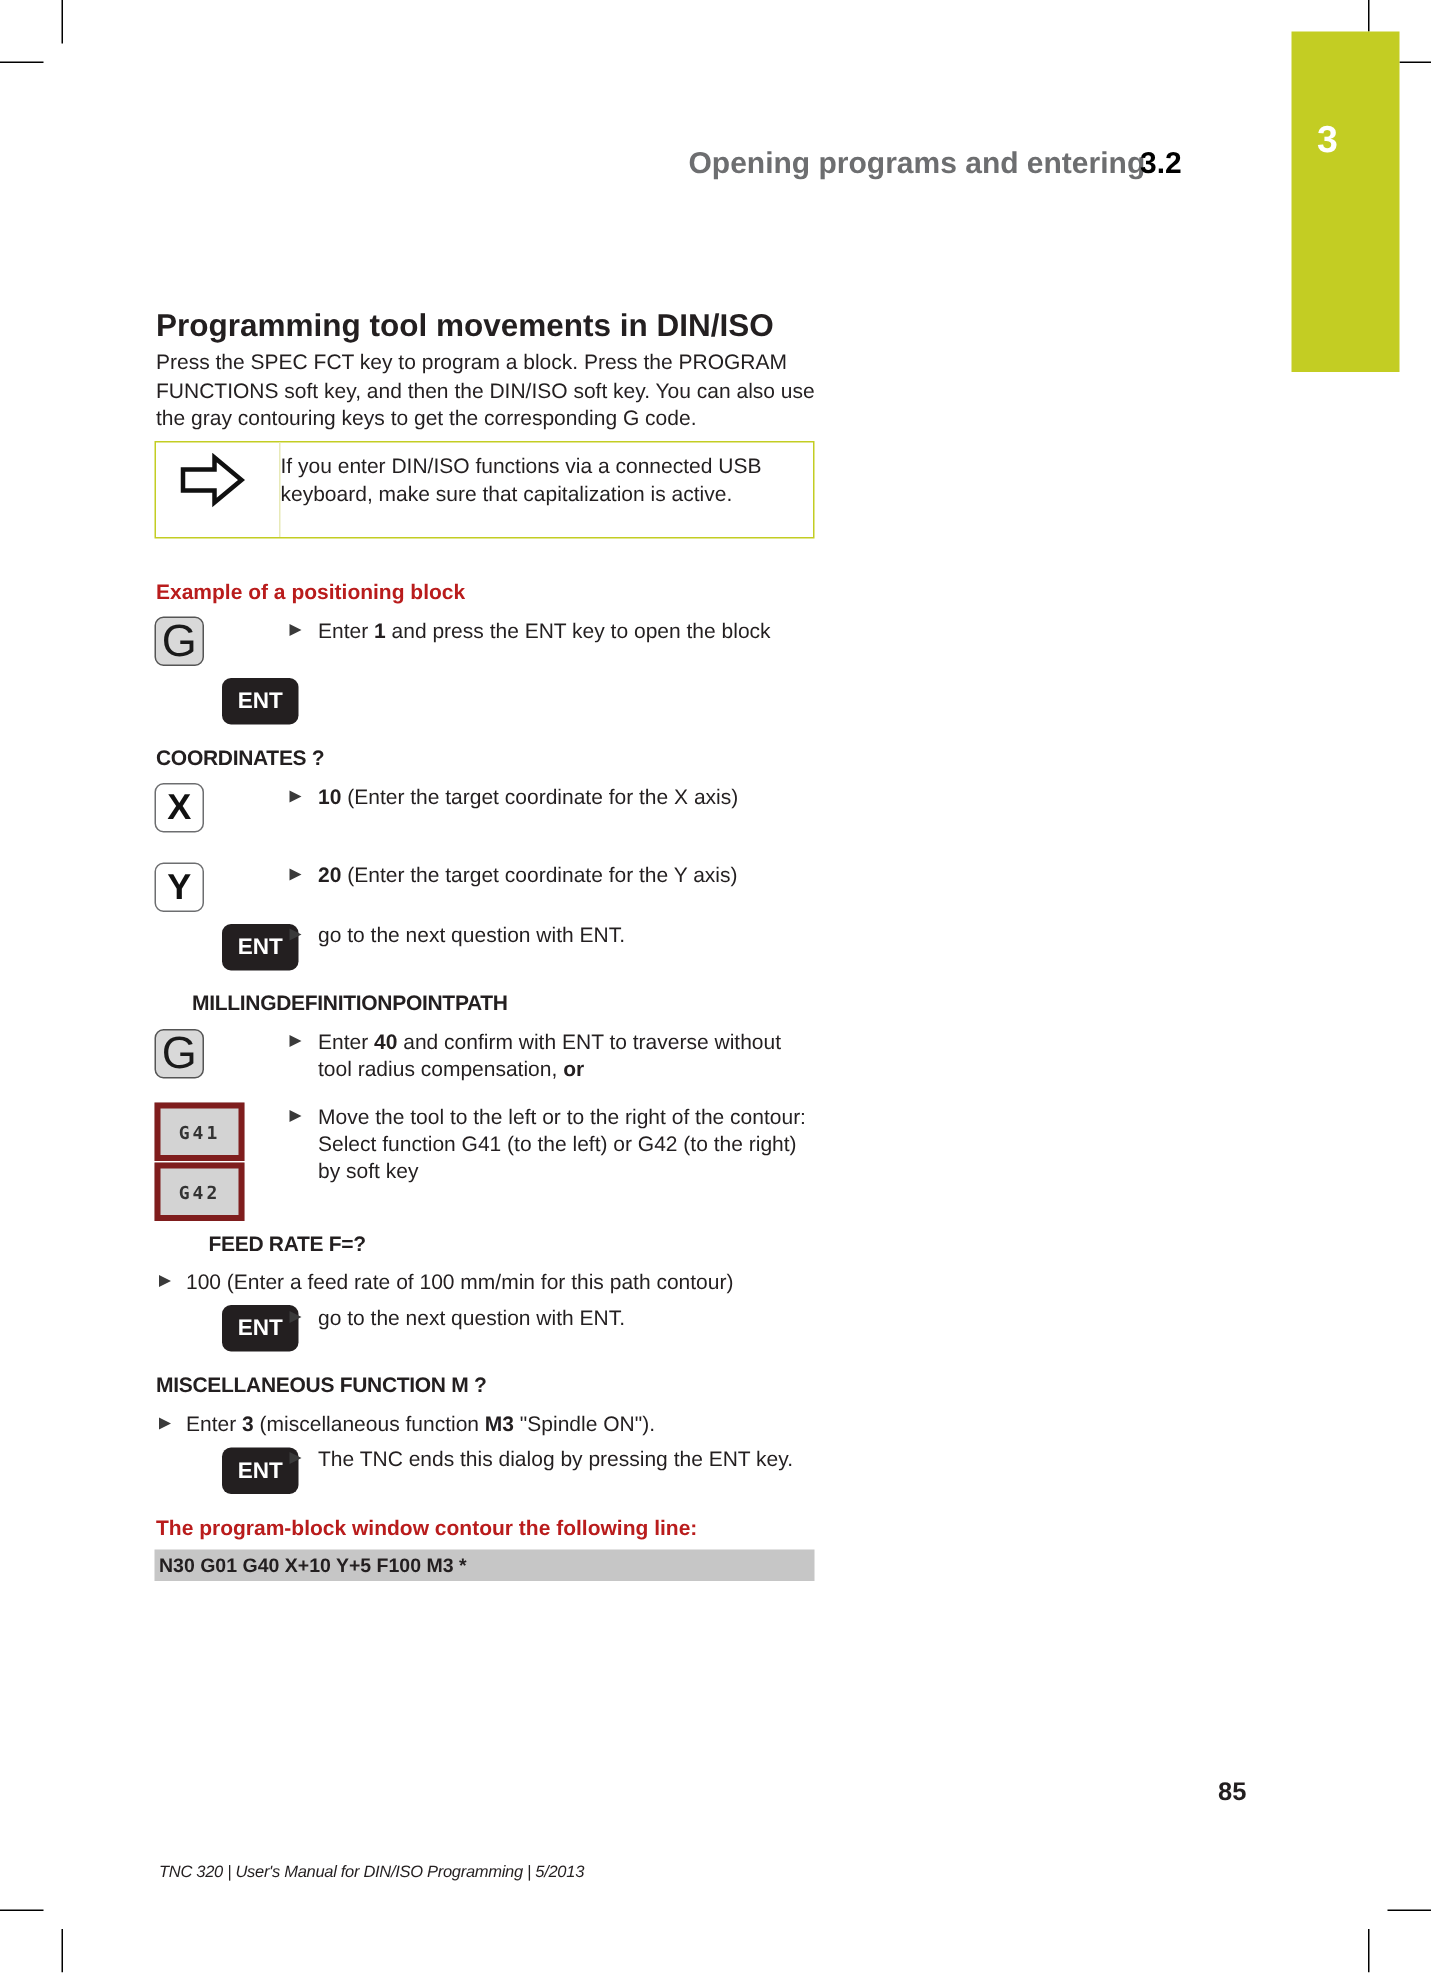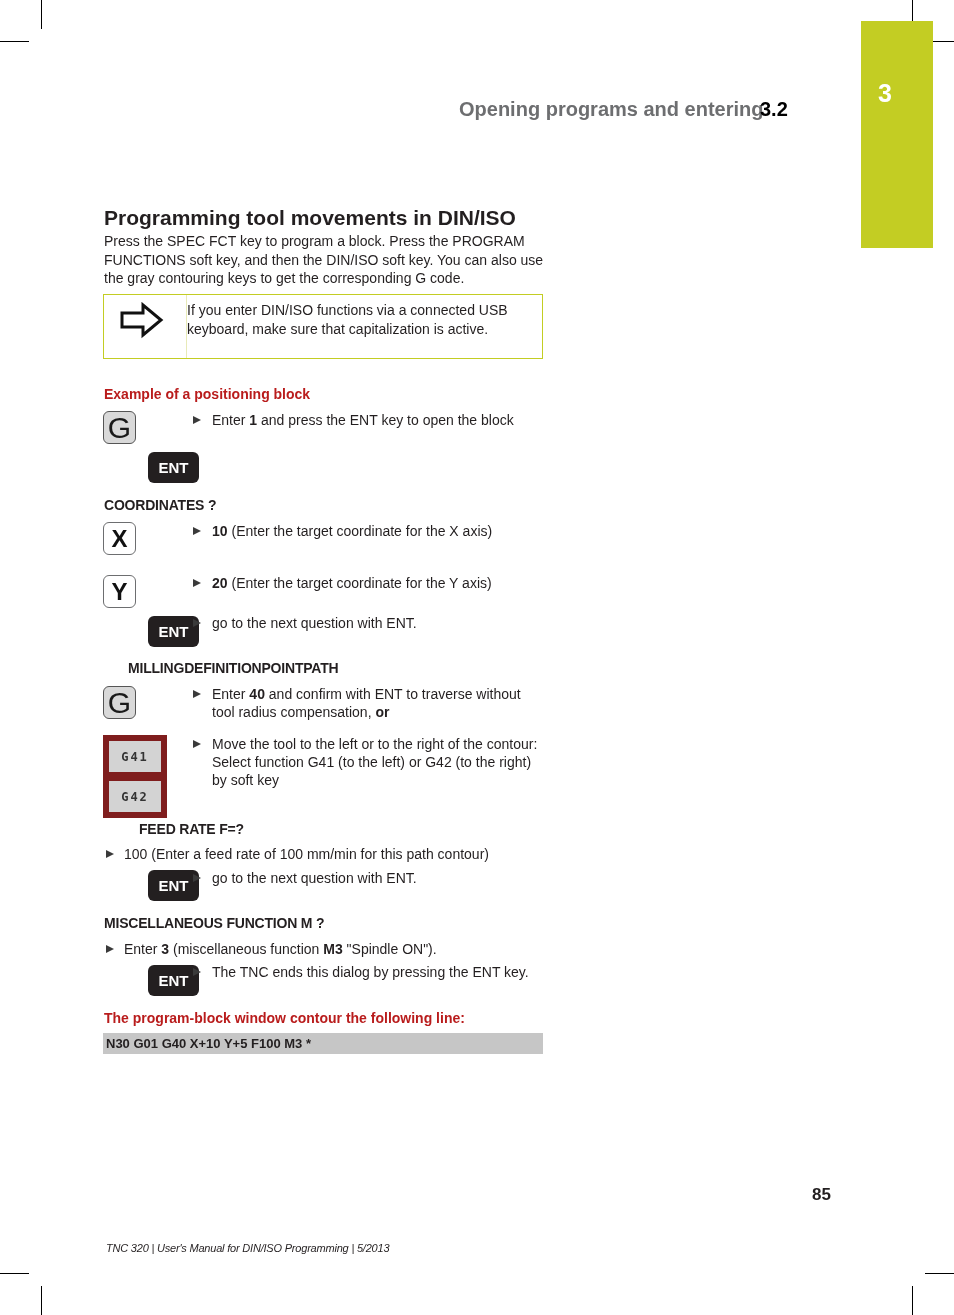--- a/index.html
+++ b/index.html
@@ -47,21 +47,21 @@
     font-size: 24px; font-weight: bold; color: #111;
   }
   .key-g {
     background: #d9d9d9; font-weight: normal; font-size: 30px; color: #1a1a1a; border-color: #555;
   }
   .key-ent {
     position: absolute; left: 104px; width: 51px; height: 31px; background: #231f20; border-radius: 6px;
     color: #fff; font-size: 15px; font-weight: bold; display: flex; align-items: center; justify-content: center; margin-left: 44px;
   }
   .softkey {
-    position: absolute; left: 103px; width: 52px; height: 31px; background: #d3d3d3; border: 6px solid #7f1d1d;
+    position: absolute; left: 103px; width: 52px; height: 31px; background: #d3d3d3; border: 4px solid #7f1d1d;
     font-family: "DejaVu Sans Mono", monospace; font-size: 12px; font-weight: bold; color: #333;
     display: flex; align-items: center; justify-content: center; letter-spacing: 2px;
   }
   .code-line {
     position: absolute; left: 103px; top: 1033px; width: 440px; height: 21px; background: #c6c6c6;
     font-size: 13px; font-weight: bold; line-height: 21px; padding-left: 3px; box-sizing: border-box; color: #231f20;
   }
   .footer-text { position: absolute; left: 106px; top: 1242px; font-size: 11px; color: #231f20; letter-spacing: -0.2px; font-style: italic; }
   .page-num { position: absolute; left: 812px; top: 1185px; font-size: 17px; font-weight: bold; color: #231f20; }
 </style>

